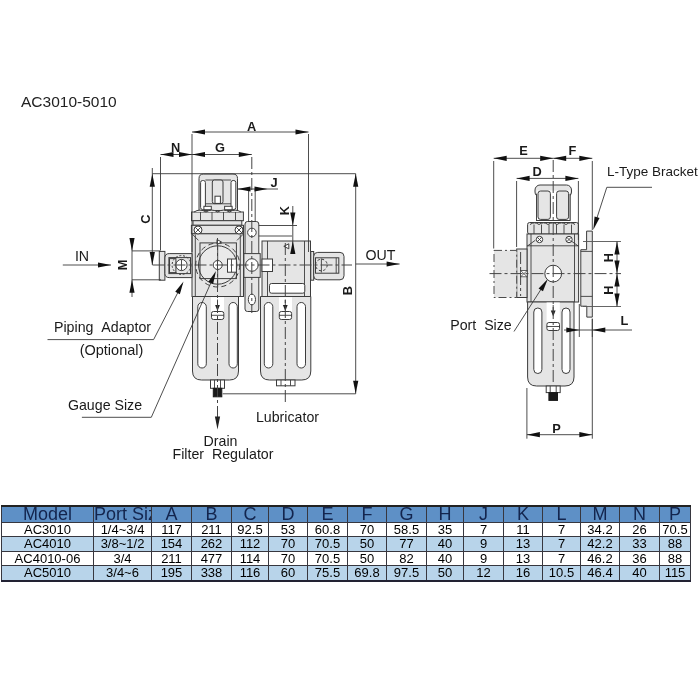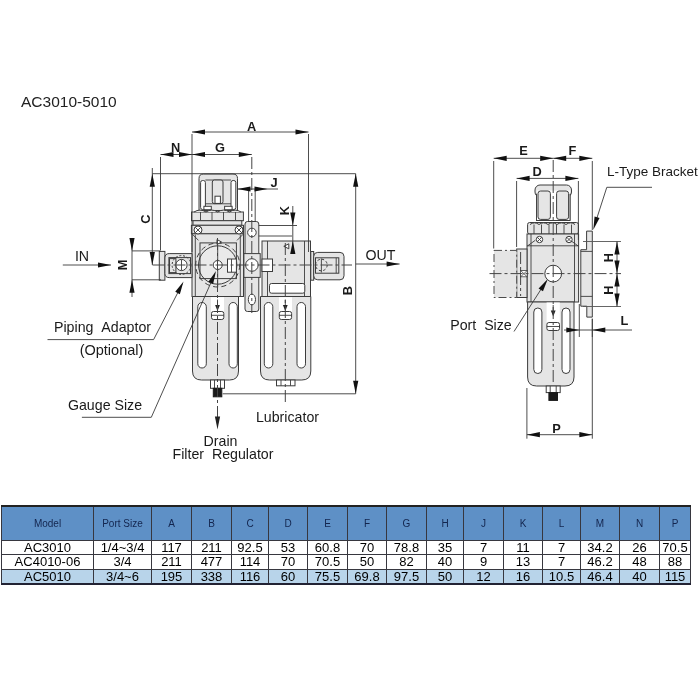--- a/index.html
+++ b/index.html
@@ -1,21 +1,21 @@
 <!DOCTYPE html>
 <html><head><meta charset="utf-8">
 <style>
 html,body{margin:0;padding:0;width:700px;height:700px;background:#fff;overflow:hidden}
 *{box-sizing:border-box}
 body{font-family:"Liberation Sans",sans-serif}
 svg text{font-family:"Liberation Sans",sans-serif}
 #tblwrap{position:absolute;left:1px;top:505px;width:690px}
 table{border-collapse:collapse;table-layout:fixed;width:689px;text-align:center;font-size:13px;color:#000}
 td{border:1px solid #37373f;padding:0;height:14.4px;line-height:13.5px;overflow:hidden;white-space:nowrap}
-#hdr td{background:#5e90c6;color:#13254e;height:34px;font-size:10px}
+#hdr td{background:#5e90c6;color:#13254e;height:16px;font-size:18px}
 tr.alt td{background:#b8d4ea}
 table{border-top:2px solid #222;border-bottom:2.5px solid #223}
 </style></head>
 <body>
 <svg width="700" height="700" viewBox="0 0 700 700">
 <path d="M199,210.5 V178.5 Q199,174 203.5,174 H233 Q237.5,174 237.5,178.5 V210.5 Z" fill="#e5e5e5" stroke="#3c3c3c" stroke-width="1.0"></path>
 <rect x="200.6" y="180.5" width="4.8" height="29.0" rx="2" fill="#fff" stroke="#3c3c3c" stroke-width="1.0"></rect>
 <rect x="231" y="180.5" width="4.8" height="29.0" rx="2" fill="#fff" stroke="#3c3c3c" stroke-width="1.0"></rect>
 <line x1="205.4" y1="180" x2="231" y2="180" stroke="#3c3c3c" stroke-width="0.9"></line>
 <rect x="212.3" y="180" width="10.7" height="23.6" rx="2" fill="#e5e5e5" stroke="#3c3c3c" stroke-width="1.0"></rect>
@@ -302,45 +302,63 @@
         </tr>
 <tr>
           <td>AC3010</td>
           <td>1/4~3/4</td>
           <td>117</td>
           <td>211</td>
           <td>92.5</td>
           <td>53</td>
           <td>60.8</td>
           <td>70</td>
-          <td>78.8</td>
+          <td>58.5</td>
           <td>35</td>
           <td>7</td>
           <td>11</td>
           <td>7</td>
           <td>34.2</td>
           <td>26</td>
           <td>70.5</td>
+        </tr>
+        <tr class="alt">
+          <td>AC4010</td>
+          <td>3/8~1/2</td>
+          <td>154</td>
+          <td>262</td>
+          <td>112</td>
+          <td>70</td>
+          <td>70.5</td>
+          <td>50</td>
+          <td>77</td>
+          <td>40</td>
+          <td>9</td>
+          <td>13</td>
+          <td>7</td>
+          <td>42.2</td>
+          <td>33</td>
+          <td>88</td>
         </tr>
         <tr>
           <td>AC4010-06</td>
           <td>3/4</td>
           <td>211</td>
           <td>477</td>
           <td>114</td>
           <td>70</td>
           <td>70.5</td>
           <td>50</td>
           <td>82</td>
           <td>40</td>
           <td>9</td>
           <td>13</td>
           <td>7</td>
           <td>46.2</td>
-          <td>48</td>
+          <td>36</td>
           <td>88</td>
         </tr>
         <tr class="alt">
           <td>AC5010</td>
           <td>3/4~6</td>
           <td>195</td>
           <td>338</td>
           <td>116</td>
           <td>60</td>
           <td>75.5</td>

